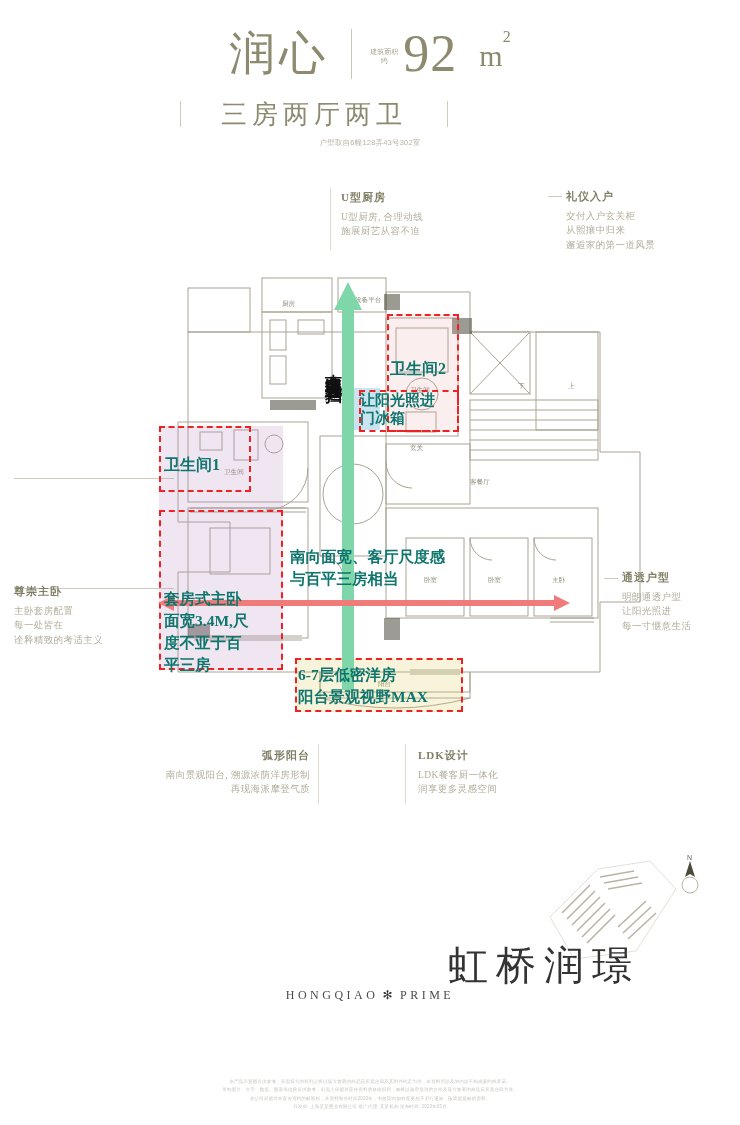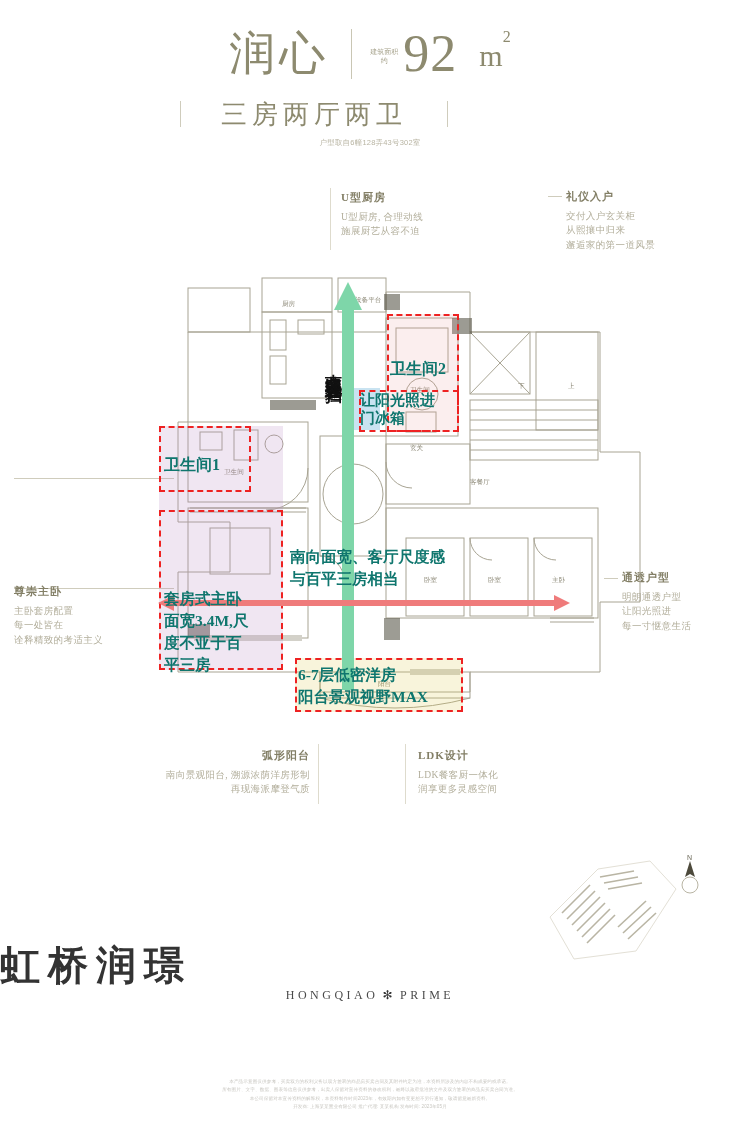--- a/index.html
+++ b/index.html
@@ -98,22 +98,22 @@
 
   .vtext {
     position: absolute; writing-mode: vertical-rl; text-orientation: upright;
     font-size: 17px; font-weight: bold; color: #111; letter-spacing: 2px;
     font-family: "Liberation Serif", serif;
   }
 
   
   .sitemap { position: absolute; left: 540px; top: 855px; width: 170px; height: 110px; }
   .logo-cn {
-    position: absolute; left: 0; top: 938px; width: 640px; text-align: left;
-    font-size: 40px; letter-spacing: 8px; color: #333; font-weight: 700;
+    position: absolute; left: 0; top: 938px; width: 640px; text-align: right;
+    font-size: 40px; letter-spacing: 8px; color: #333; font-weight: 400;
     font-family: "Liberation Serif", serif;
   }
   .logo-en {
     position: absolute; left: 0; top: 988px; width: 740px; text-align: center;
     font-size: 12px; letter-spacing: 3.5px; color: #4a4a4a;
     font-family: "Liberation Serif", serif;
   }
   .logo-en .mark { display: inline-block; margin: 0 4px; font-size: 12px; color: #333; }
 
   .disclaimer {

